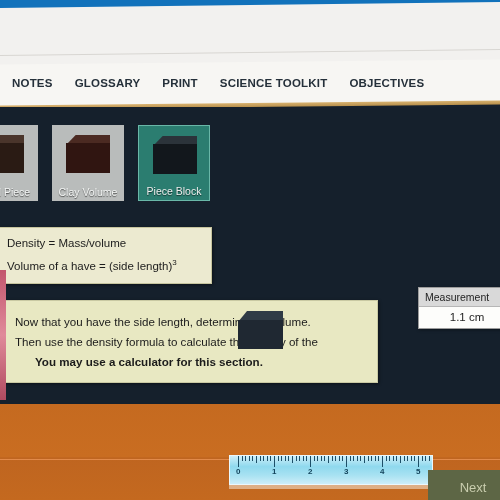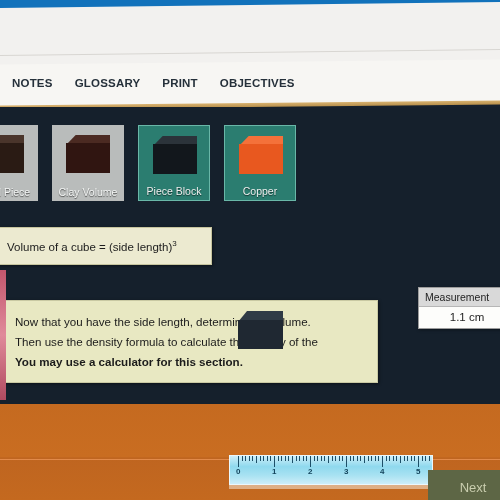--- a/index.html
+++ b/index.html
@@ -174,21 +174,21 @@
     border: 1px solid #c9c9a3;
     padding: 11px 12px 10px 18px;
     box-sizing: border-box;
     box-shadow: 1px 1px 3px rgba(0,0,0,.45);
   }
   .instr-line {
     font-size: 11.6px;
     color: #1b1b1b;
     line-height: 20px;
   }
-  .instr-line.bold { font-weight: bold; }
+  .instr-line.bold { font-weight: bold; margin-left: 20px; }
 
   
   .measurement {
     position: absolute;
     left: 418px; top: 180px;
     width: 96px;
     border: 1px solid #9c9c9c;
     background: #fdfdfb;
     box-shadow: 1px 1px 3px rgba(0,0,0,.4);
     overflow: hidden;
@@ -309,20 +309,21 @@
 
   <div class="browser-blue"></div>
   <div class="white-chrome"></div>
   <div class="chrome-line"></div>
 
   <div class="navbar"></div>
   <div class="navbar-inner">
     <div class="nav-item">NOTES</div>
     <div class="nav-item">GLOSSARY</div>
     <div class="nav-item">PRINT</div>
+    <div class="nav-item">SCIENCE TOOLKIT</div>
     <div class="nav-item">OBJECTIVES</div>
   </div>
   <div class="gold-rule"></div>
 
   <div class="app-body">
 
     <div class="tiles">
 
       <div class="tile gray">
         <div class="swatch">
@@ -348,36 +349,28 @@
         <div class="swatch">
           <div class="cube">
             <div class="face-top" style="background:#2b333a"></div>
             <div class="face-front" style="background:#12171c"></div>
           </div>
         </div>
         <div class="label">Piece Block</div>
       </div>
 
 
-      <div class="tile teal">
-        <div class="swatch">
-          <div class="cube">
-            <div class="face-top" style="background:#f4713a"></div>
-            <div class="face-front" style="background:#e8581f"></div>
-          </div>
-        </div>
-        <div class="label">Copper</div>
-      </div>
 
 
     </div>
 
     <div class="formula-panel">
+      <div class="formula-line">Density = Mass/volume</div>
       <div class="formula-line">
-        <span>Volume of a cube = (side length)</span><sup>3</sup>
+        <span>Volume of a have = (side length)</span><sup>3</sup>
       </div>
     </div>
 
     <div class="dark-right"></div>
 
     <div class="instruction-panel">
       <div class="instr-line">Now that you have the side length, determine the volume.</div>
       <div class="instr-line">Then use the density formula to calculate the density of the</div>
       <div class="instr-line bold">You may use a calculator for this section.</div>
     </div>

